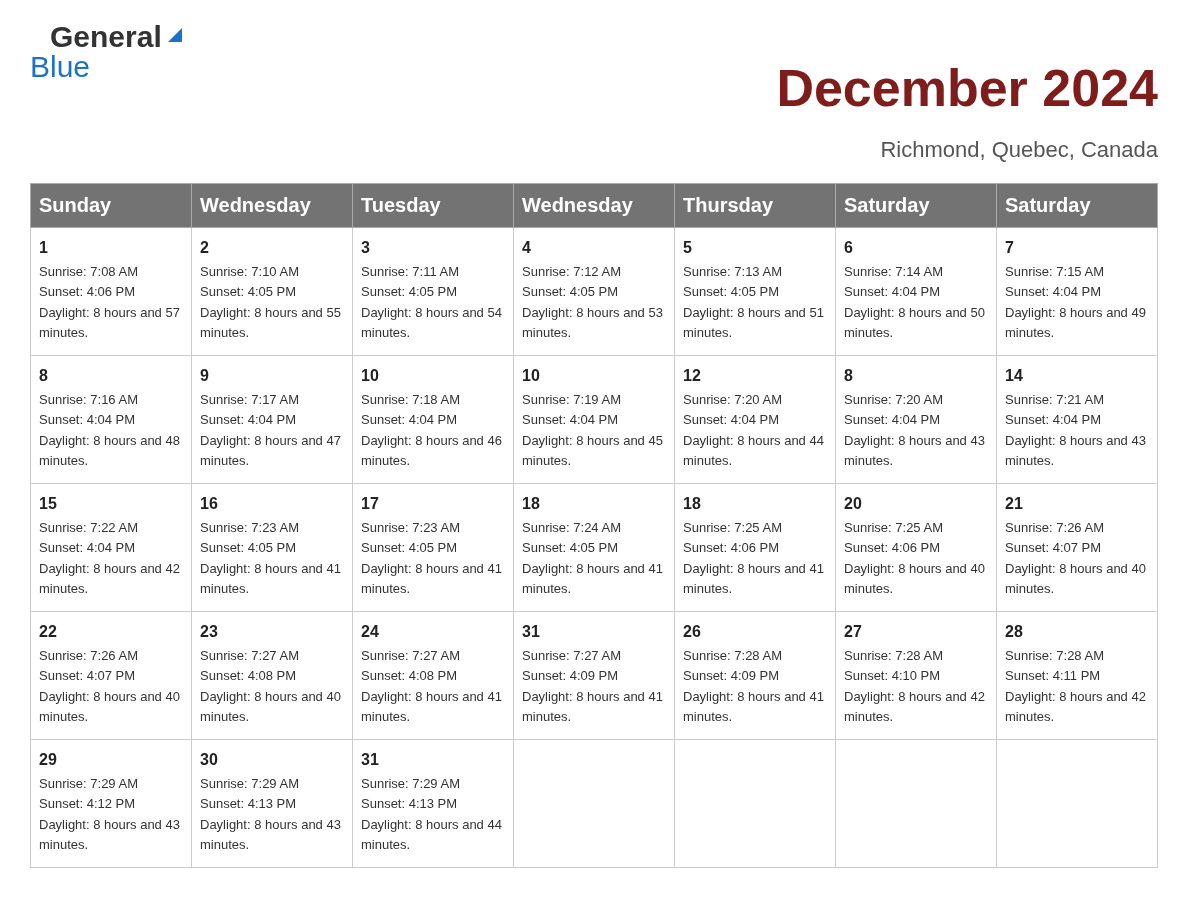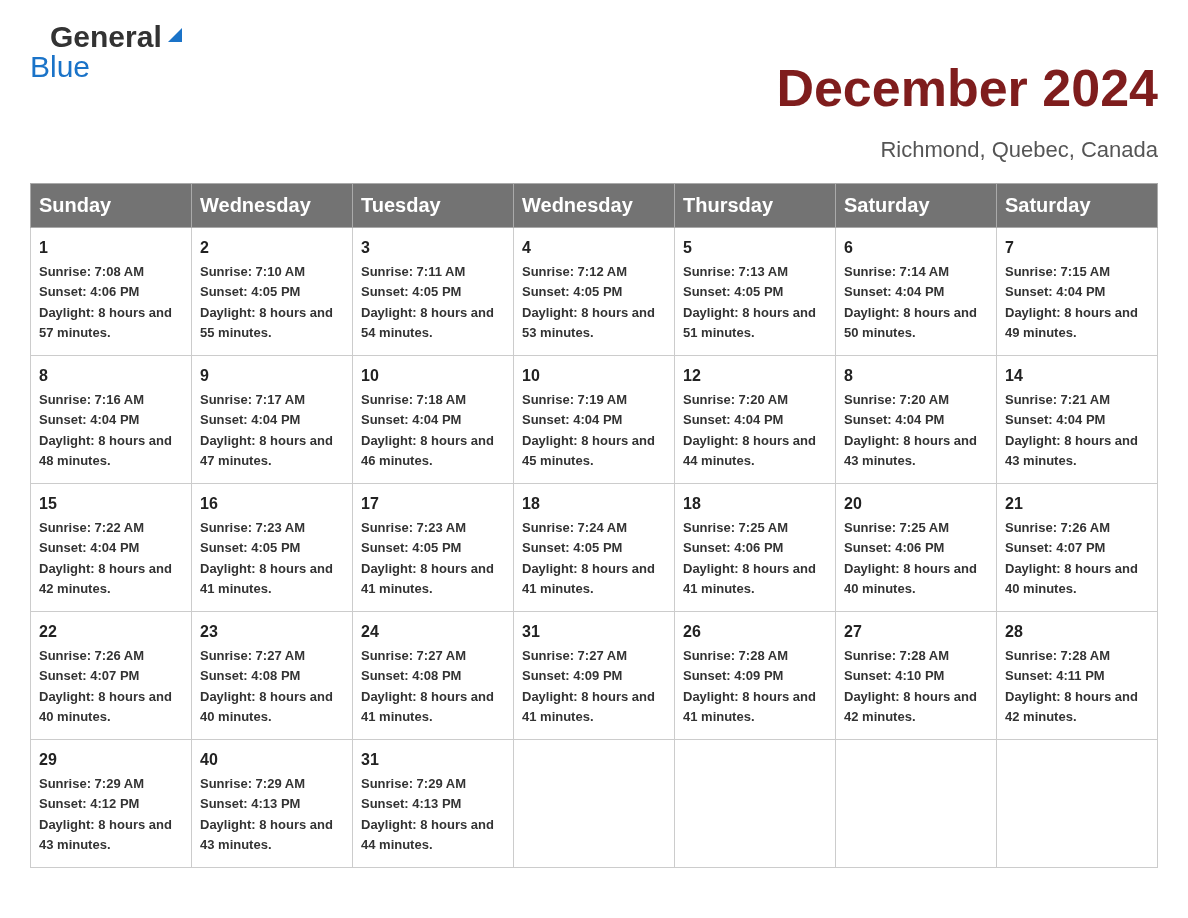--- a/index.html
+++ b/index.html
@@ -68,21 +68,20 @@
       font-size: 16px;
       font-weight: bold;
       color: #222;
       display: block;
       margin-bottom: 2px;
     }
     .day-info {
       font-size: 13px;
       color: #333;
       line-height: 1.55;
-      font-weight: bold;
     }
     .empty-cell {
       background: #fff;
     }
   </style>
 </head>
 <body>
 
 <div class="header">
   <div class="logo">
@@ -146,21 +145,21 @@
         <td><span class="day-number">22</span><span class="day-info">Sunrise: 7:26 AM<br>Sunset: 4:07 PM<br>Daylight: 8 hours and 40 minutes.</span></td>
         <td><span class="day-number">23</span><span class="day-info">Sunrise: 7:27 AM<br>Sunset: 4:08 PM<br>Daylight: 8 hours and 40 minutes.</span></td>
         <td><span class="day-number">24</span><span class="day-info">Sunrise: 7:27 AM<br>Sunset: 4:08 PM<br>Daylight: 8 hours and 41 minutes.</span></td>
         <td><span class="day-number">31</span><span class="day-info">Sunrise: 7:27 AM<br>Sunset: 4:09 PM<br>Daylight: 8 hours and 41 minutes.</span></td>
         <td><span class="day-number">26</span><span class="day-info">Sunrise: 7:28 AM<br>Sunset: 4:09 PM<br>Daylight: 8 hours and 41 minutes.</span></td>
         <td><span class="day-number">27</span><span class="day-info">Sunrise: 7:28 AM<br>Sunset: 4:10 PM<br>Daylight: 8 hours and 42 minutes.</span></td>
         <td><span class="day-number">28</span><span class="day-info">Sunrise: 7:28 AM<br>Sunset: 4:11 PM<br>Daylight: 8 hours and 42 minutes.</span></td>
       </tr>
       <tr>
         <td><span class="day-number">29</span><span class="day-info">Sunrise: 7:29 AM<br>Sunset: 4:12 PM<br>Daylight: 8 hours and 43 minutes.</span></td>
-        <td><span class="day-number">40</span><span class="day-info">Sunrise: 7:29 AM<br>Sunset: 4:13 PM<br>Daylight: 8 hours and 43 minutes.</span></td>
+        <td><span class="day-number">30</span><span class="day-info">Sunrise: 7:29 AM<br>Sunset: 4:13 PM<br>Daylight: 8 hours and 43 minutes.</span></td>
         <td><span class="day-number">31</span><span class="day-info">Sunrise: 7:29 AM<br>Sunset: 4:13 PM<br>Daylight: 8 hours and 44 minutes.</span></td>
         <td class="empty-cell"></td>
         <td class="empty-cell"></td>
         <td class="empty-cell"></td>
         <td class="empty-cell"></td>
       </tr>
     </tbody>
 </table>
 
 </body></html>

